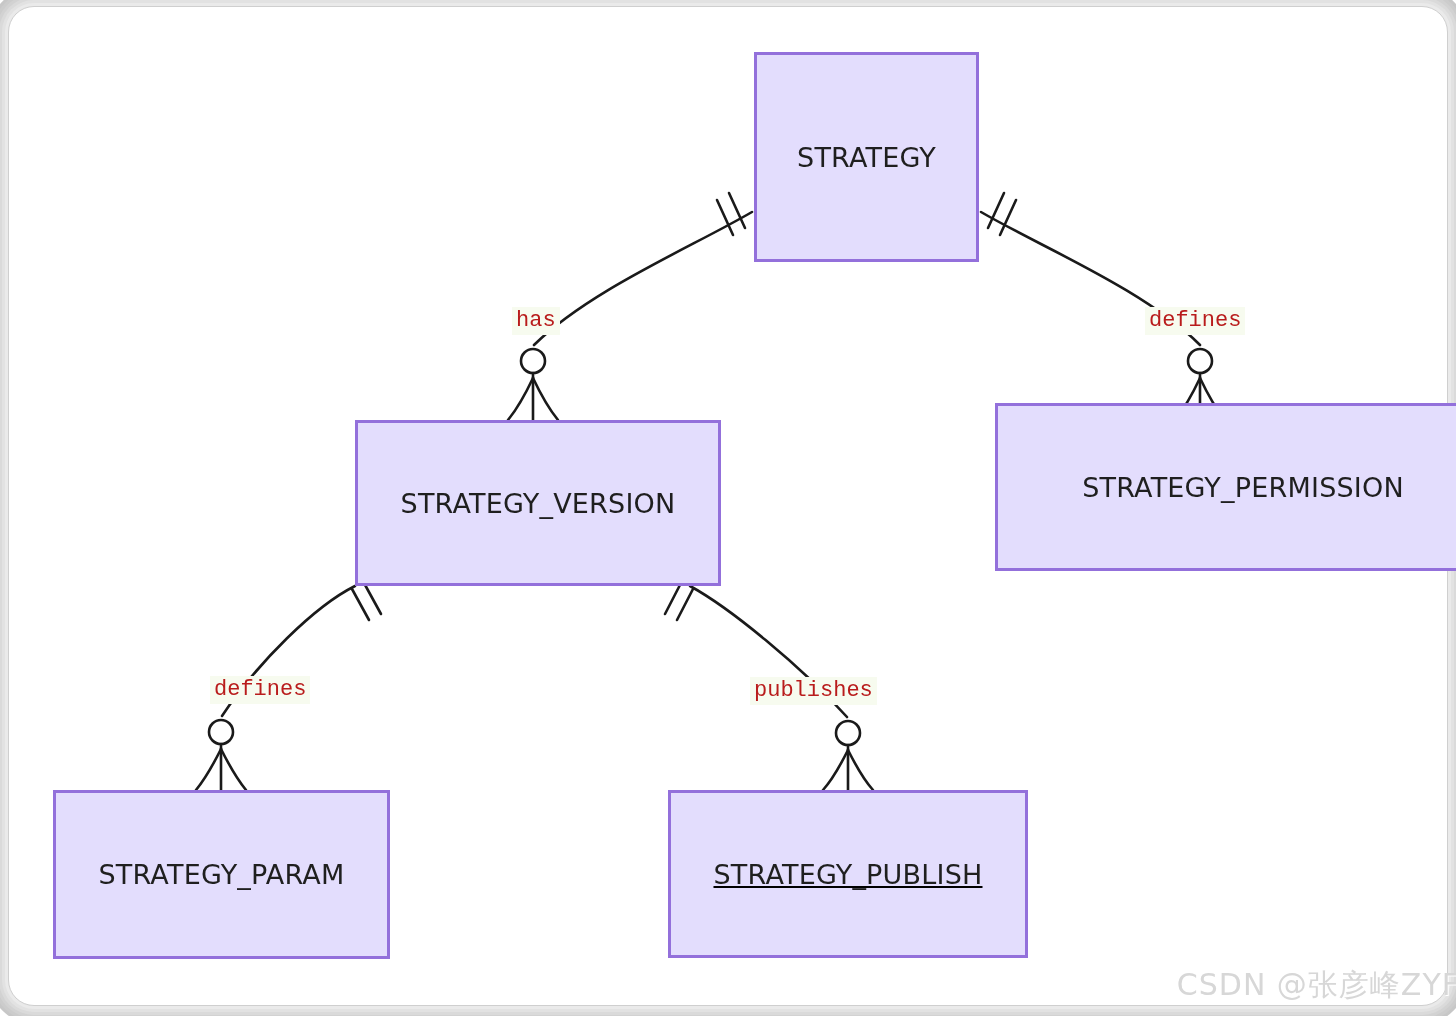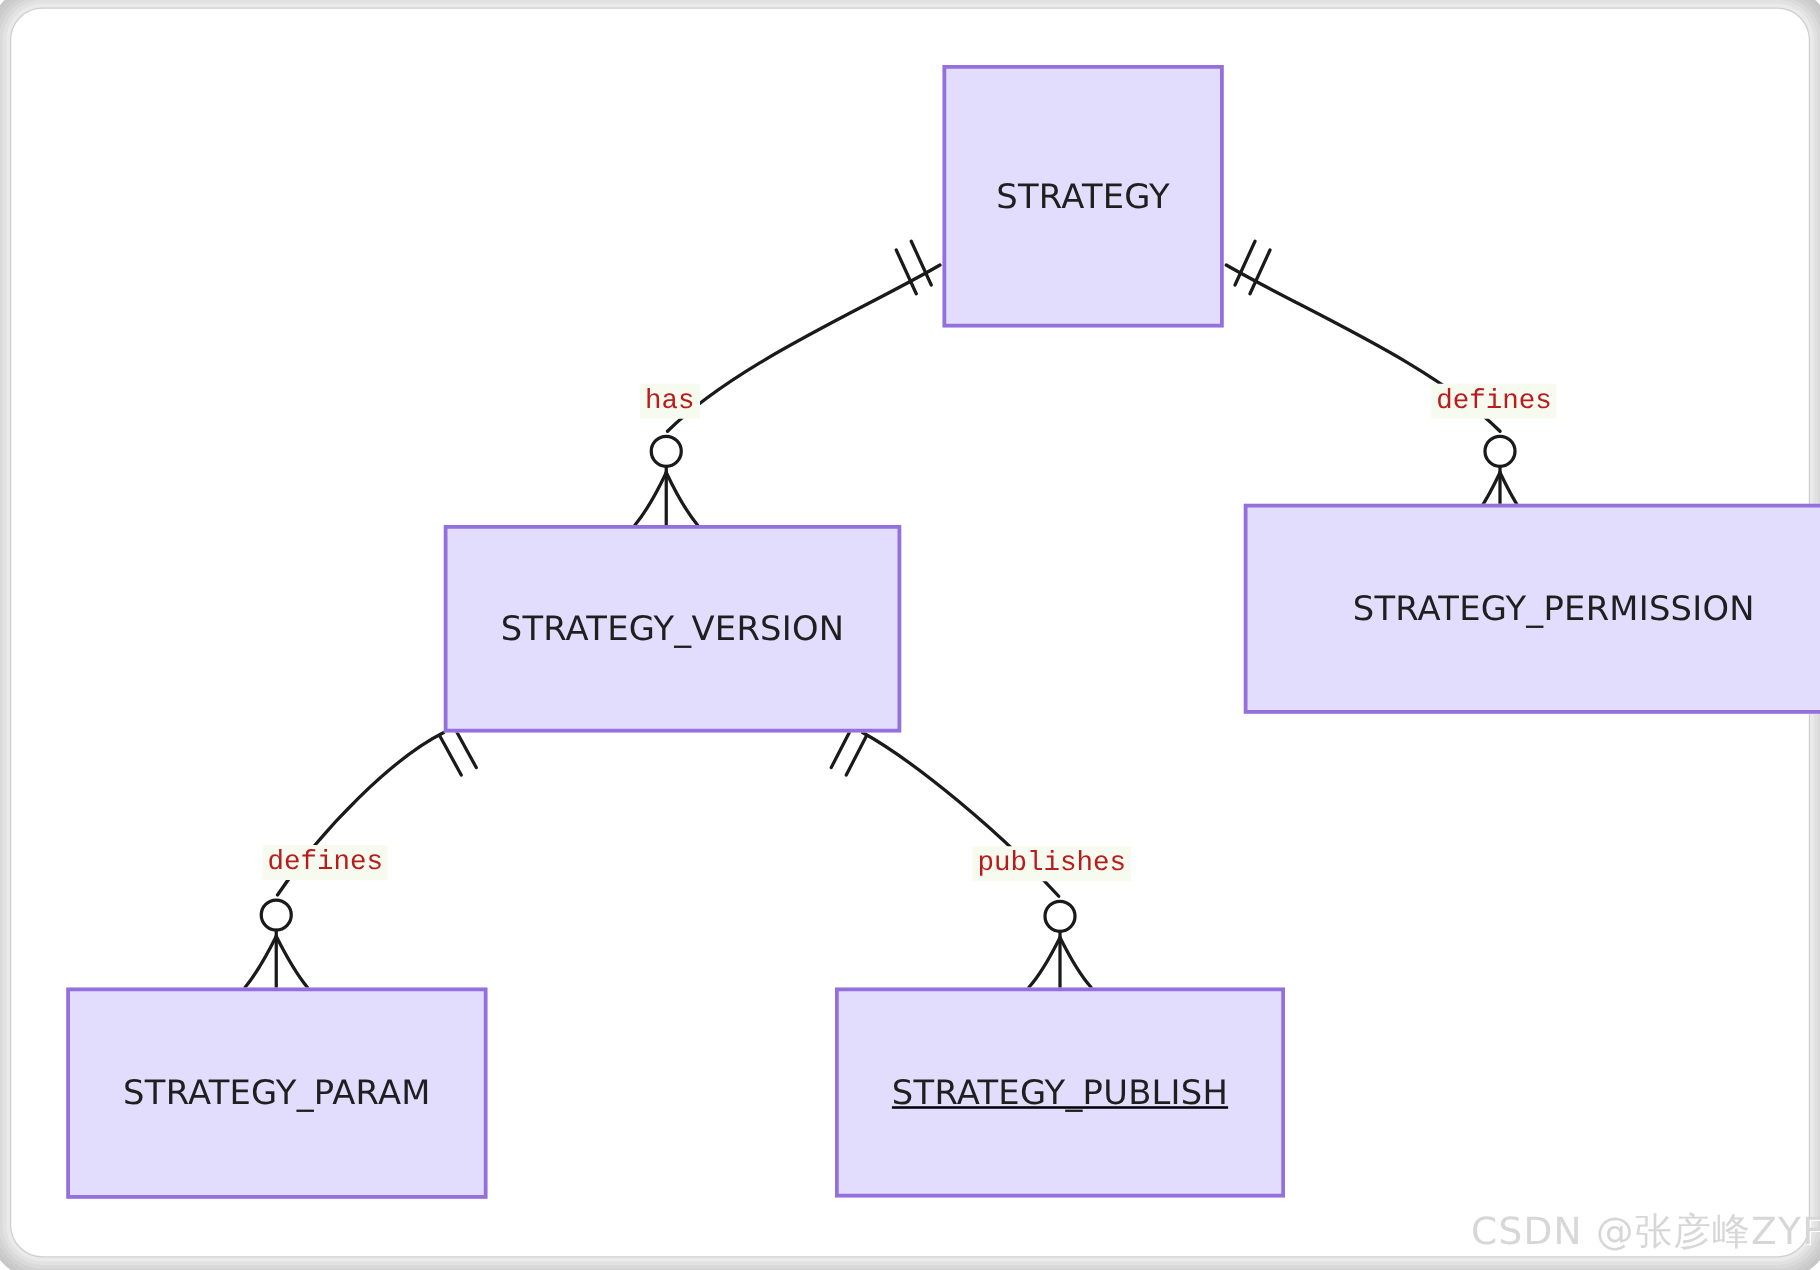--- a/index.html
+++ b/index.html
@@ -78,21 +78,21 @@
     color: #b91c1c;
     background: #f7fbef;
     padding: 1px 4px;
     white-space: nowrap;
     line-height: 1.18;
     font-family: Liberation Mono, monospace;
   }
   #rel-label-has        { left: 512px;  top: 307px; }
   #rel-label-controls   { left: 1145px; top: 307px; }
   #rel-label-defines    { left: 174px;  top: 676px; margin-left: 36px; }
-  #rel-label-publishes  { left: 778px;  top: 677px; }
+  #rel-label-publishes  { left: 750px;  top: 677px; }
 
   
   #watermark {
     position: absolute;
     right: -4px;
     bottom: 10px;
     font-size: 30px;
     color: #d7d7d7;
     text-shadow: 1px 1px 0 #ffffff;
     white-space: nowrap;

